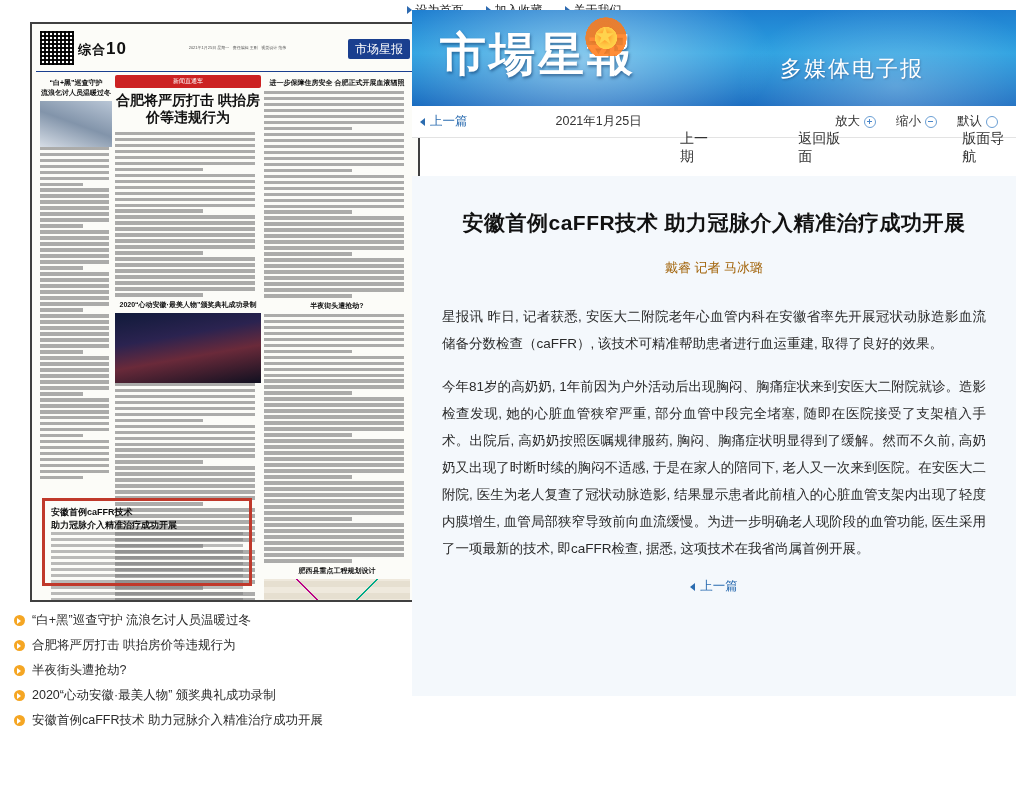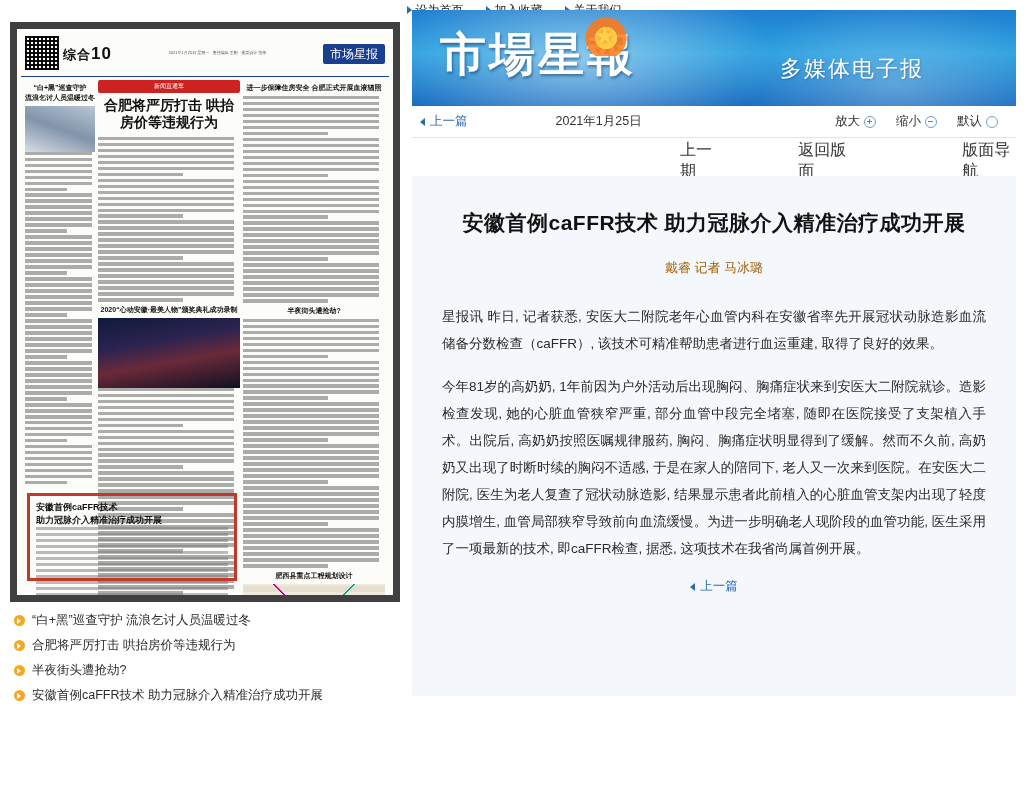--- a/index.html
+++ b/index.html
@@ -24,23 +24,23 @@
   .arrow-ico {
     width: 0; height: 0;
     border-left: 5px solid #2d6ab0;
     border-top: 4px solid transparent;
     border-bottom: 4px solid transparent;
     display: inline-block;
   }
 
   
   .left-panel {
-    position: absolute; left: 10px; top: 22px; width: 390px; height: 580px;
+    position: absolute; left: 30px; top: 22px; width: 390px; height: 580px;
     background: #fdfdfb;
-    border: 7px solid #404040;
+    border: 2px solid #404040;
     overflow: hidden;
   }
   .paper {
     position: absolute; inset: 0;
     background: #fcfcf8;
     padding: 4px;
   }
   
   .np-head { display: flex; align-items: flex-start; height: 44px; gap: 4px; padding: 3px 4px 0 4px; border-bottom: 1px solid #1a3f8f;}
   .qr {
@@ -177,22 +177,22 @@
   .circ.plus::before, .circ.plus::after,
   .circ.minus::before {
     content: ""; position: absolute; background: #4a86c8;
   }
   .circ.plus::before { left: 2px; top: 4px; width: 5px; height: 1.4px; }
   .circ.plus::after { left: 4px; top: 2px; width: 1.4px; height: 5px; }
   .circ.minus::before { left: 2px; top: 4px; width: 5px; height: 1.4px; }
 
   
   .navrow {
-    position: absolute; left: 412px; top: 140px; width: 604px; height: 34px;
-    display: flex; align-items: flex-start; font-size: 16px; color: #333;
+    position: absolute; left: 412px; top: 132px; width: 604px; height: 34px;
+    display: flex; align-items: flex-end; font-size: 14px; color: #333;
   }
   .navrow a { color: #333; text-decoration: none; cursor: pointer; }
   .nv1 { margin-left: 268px; }
   .nv2 { margin-left: 78px; }
   .nv3 { margin-left: 74px; padding-left: 36px; }
 
   
   .article {
     position: absolute; left: 412px; top: 176px; width: 604px; height: 520px;
     background: #f4f8fc;
@@ -509,20 +509,24 @@
     <span class="bullet"></span>
     <span class="lnk">“白+黑”巡查守护 流浪乞讨人员温暖过冬</span>
   </div>
   <div class="link-row">
     <span class="bullet"></span>
     <span class="lnk">合肥将严厉打击 哄抬房价等违规行为</span>
   </div>
   <div class="link-row">
     <span class="bullet"></span>
     <span class="lnk">半夜街头遭抢劫?</span>
+  </div>
+  <div class="link-row">
+    <span class="bullet"></span>
+    <span class="lnk">2020“心动安徽·最美人物” 颁奖典礼成功录制</span>
   </div>
   <div class="link-row">
     <span class="bullet"></span>
     <span class="lnk">安徽首例caFFR技术 助力冠脉介入精准治疗成功开展</span>
   </div>
 </div>
 
 <div class="banner">
   <div class="banner-title">市場星報</div>
   <div class="star">

